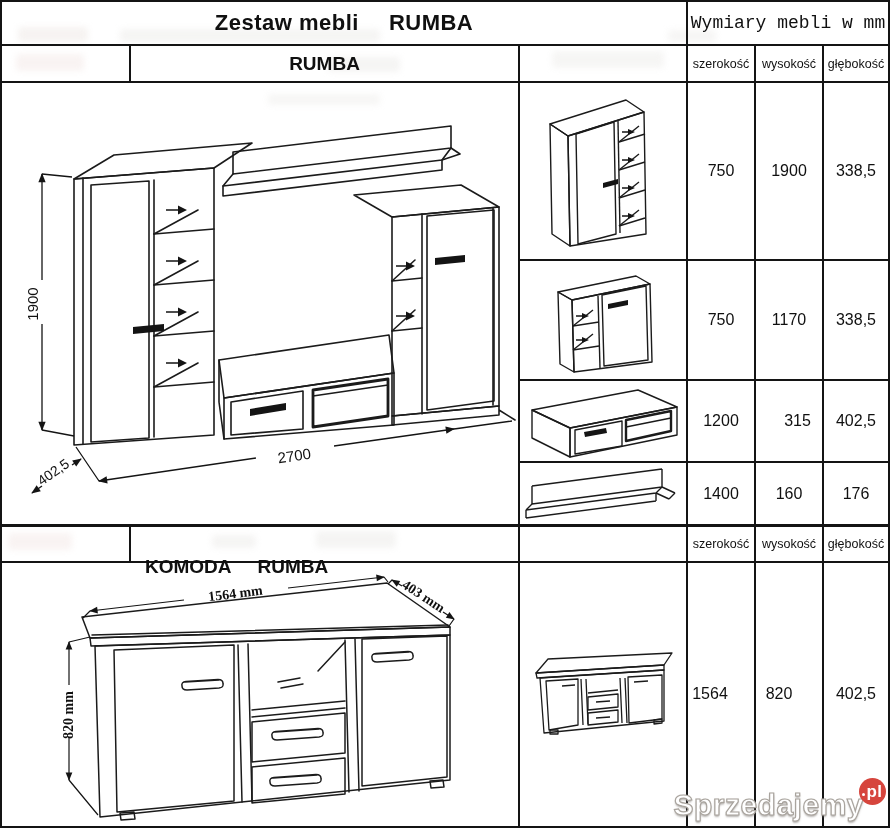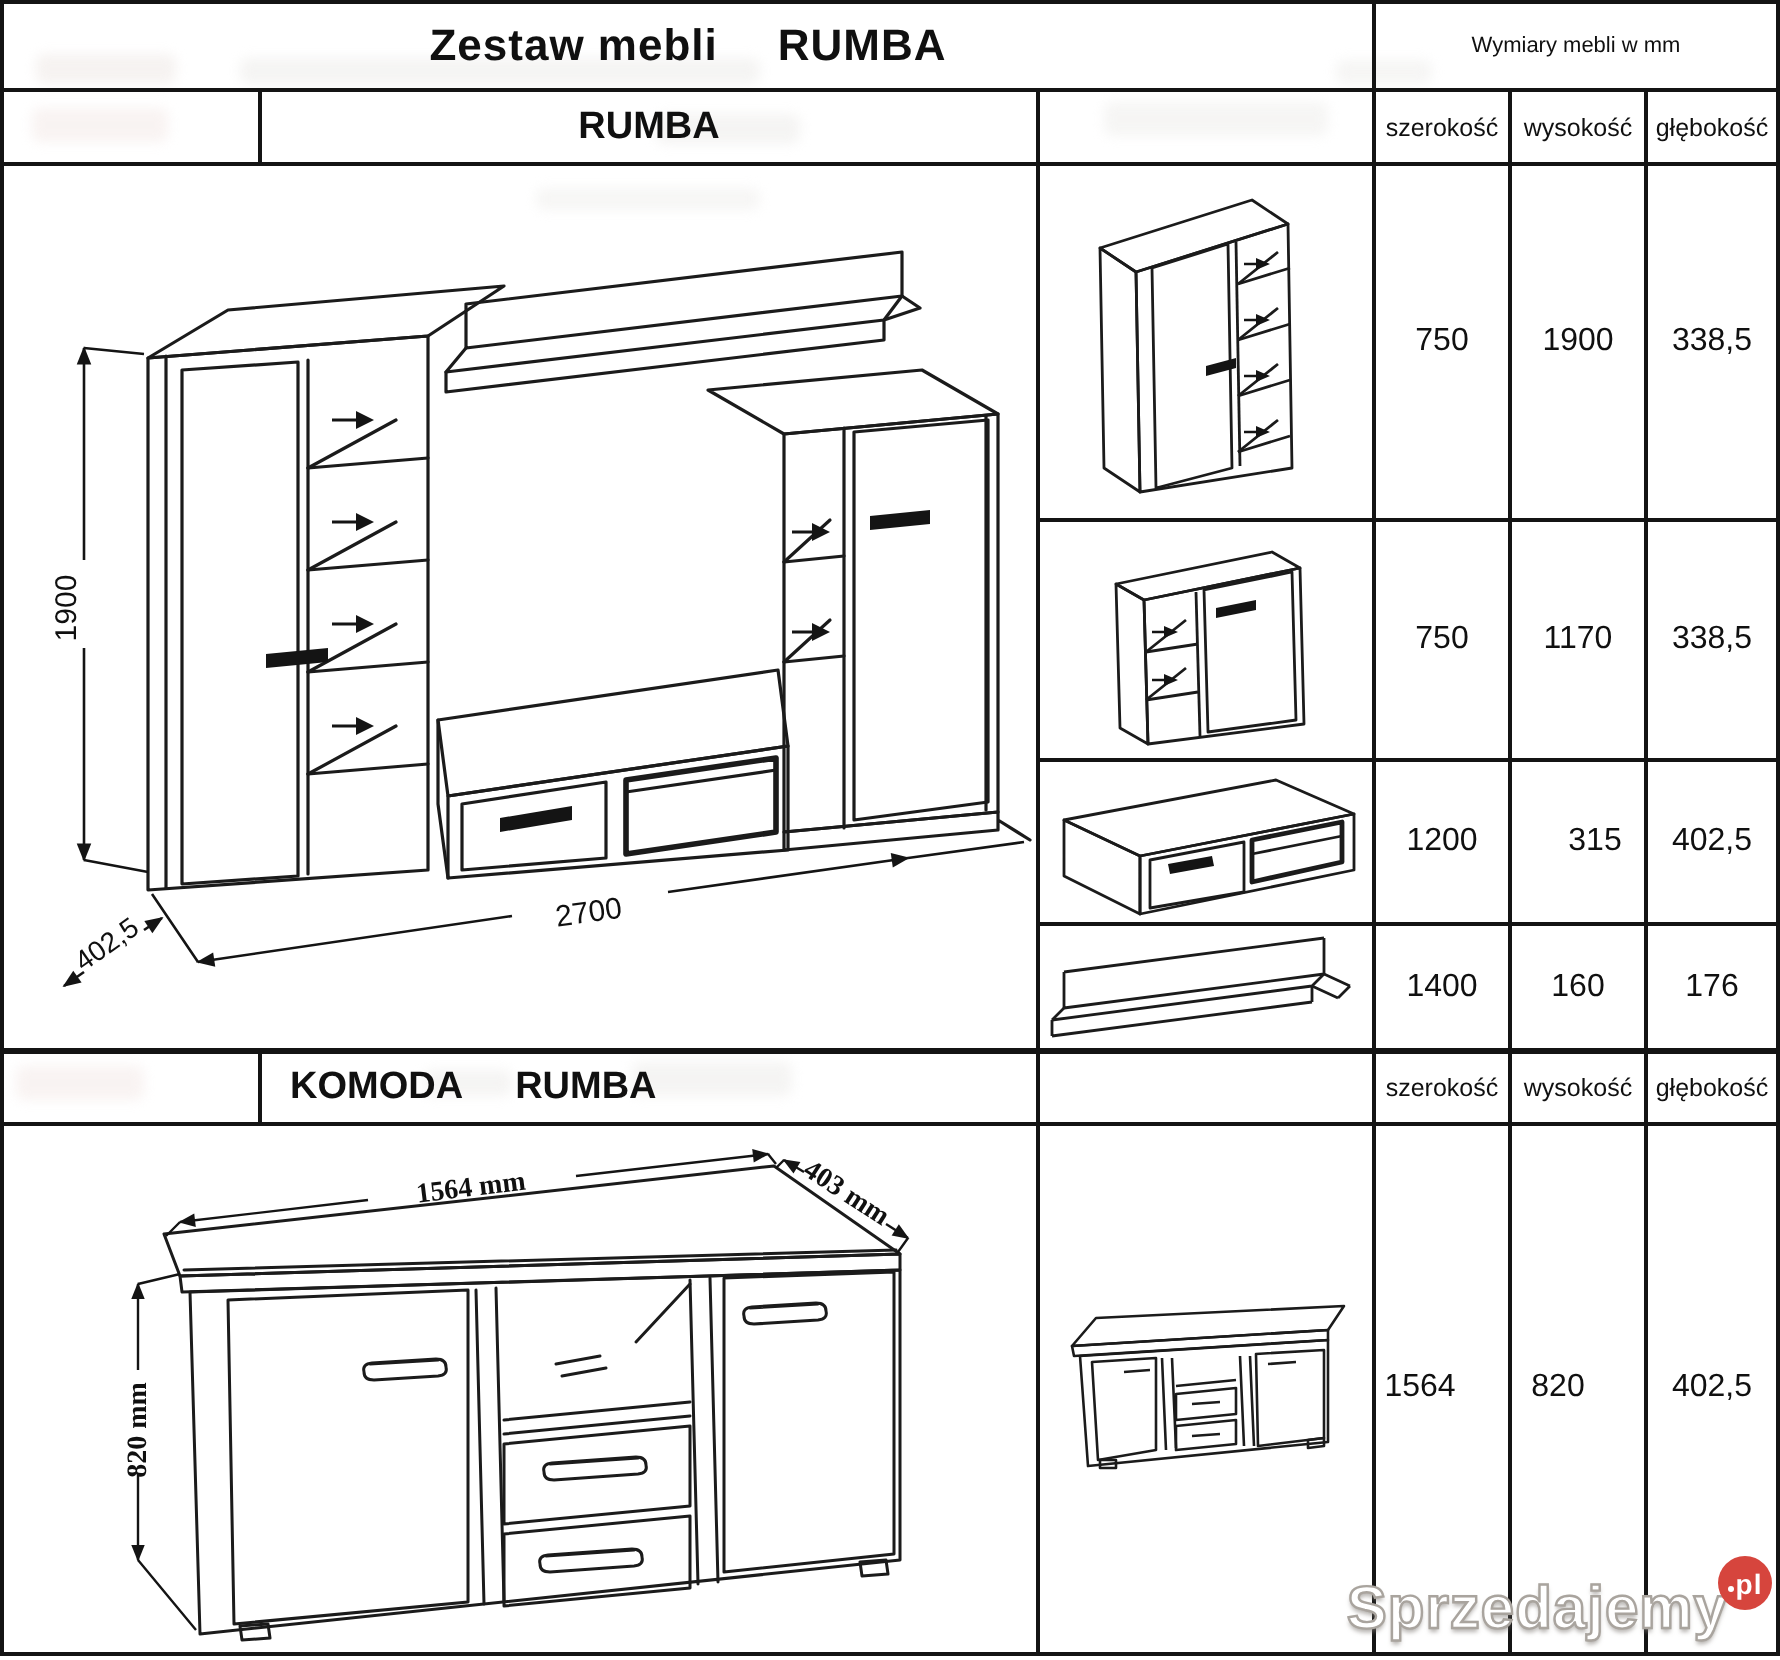--- a/index.html
+++ b/index.html
@@ -2,36 +2,36 @@
 <html><head>
 <meta charset="utf-8">
 <style>
   html,body{margin:0;padding:0;background:#fff;}
   #page{position:relative;width:890px;height:830px;background:#fff;overflow:hidden;
         font-family:"Liberation Sans",sans-serif;color:#111;}
   .frame{position:absolute;left:0;top:0;width:886px;height:824px;border:2px solid #141414;}
   .hl,.vl{position:absolute;background:#141414;}
   .cell{position:absolute;display:flex;align-items:center;justify-content:center;color:#101010;}
   .title{font-size:22px;font-weight:bold;gap:30px;letter-spacing:.5px;}
-  .dimstitle{font-size:11px;}
+  .dimstitle{font-size:18px;font-family:Liberation Mono, monospace;}
   .secname{font-size:19px;font-weight:bold;gap:26px;}
   .left-align{justify-content:flex-start;padding-left:14px;box-sizing:border-box;}
   .colhead{font-size:12.5px;}
   .val{font-size:16px;}
   svg{position:absolute;}
   svg text{font-family:"Liberation Sans",sans-serif;fill:#101010;}
   svg text.serifdim{font-family:"Liberation Serif",serif;font-weight:bold;}
   .smudge{position:absolute;filter:blur(3px);opacity:.55;border-radius:4px;}
   .watermark{position:absolute;right:4px;bottom:8px;display:flex;align-items:flex-start;
              font-weight:bold;font-size:30px;color:#fff;letter-spacing:.5px;
              -webkit-text-stroke:1.2px #a9a49e;
              text-shadow:0 2px 2px rgba(125,120,114,.55),0 0 1px #b5b0aa;}
   .wm-badge{width:27px;height:27px;border-radius:50%;margin-left:-5px;margin-top:-10px;
             display:flex;align-items:center;justify-content:center;
-            font-size:14px;color:#fff;-webkit-text-stroke:0;text-shadow:none;gap:1px;}
+            font-size:17px;color:#fff;-webkit-text-stroke:0;text-shadow:none;gap:1px;}
   .wm-dot{width:3px;height:3px;border-radius:50%;background:#fff;margin-top:6px;}
 </style>
 </head>
 <body>
 
 <div id="page">
   <div class="frame"></div>
 
   <div class="smudge" style="left:18px;top:27px;width:70px;height:15px;background:#efe9e6"></div>
   <div class="smudge" style="left:120px;top:29px;width:260px;height:13px;background:#edecea"></div>
@@ -216,21 +216,21 @@
   <div class="cell val" style="left:688px;top:261px;width:66px;height:118px">750</div>
   <div class="cell val" style="left:756px;top:261px;width:66px;height:118px">1170</div>
   <div class="cell val" style="left:824px;top:261px;width:64px;height:118px">338,5</div>
   <div class="cell val" style="left:688px;top:381px;width:66px;height:80px">1200</div>
   <div class="cell val" style="left:756px;top:381px;width:83px;height:80px">315</div>
   <div class="cell val" style="left:824px;top:381px;width:64px;height:80px">402,5</div>
   <div class="cell val" style="left:688px;top:463px;width:66px;height:61px">1400</div>
   <div class="cell val" style="left:756px;top:463px;width:66px;height:61px">160</div>
   <div class="cell val" style="left:824px;top:463px;width:64px;height:61px">176</div>
 
-  <div class="cell secname left-align" style="left:131px;top:527px;width:387px;height:34px">
+  <div class="cell secname left-align" style="left:131px;top:550px;width:387px;height:34px">
     <span>KOMODA</span>
     <span>RUMBA</span>
   </div>
   <div class="cell colhead" style="left:688px;top:527px;width:66px;height:34px">szerokość</div>
   <div class="cell colhead" style="left:756px;top:527px;width:66px;height:34px">wysokość</div>
   <div class="cell colhead" style="left:824px;top:527px;width:64px;height:34px">głębokość</div>
 
   <svg style="left:2px;top:565px" width="517" height="260" viewBox="0 0 517 260">
     <defs>
       <marker id="ah2" viewBox="0 0 10 10" refX="9" refY="5" markerWidth="9" markerHeight="7" orient="auto-start-reverse">

